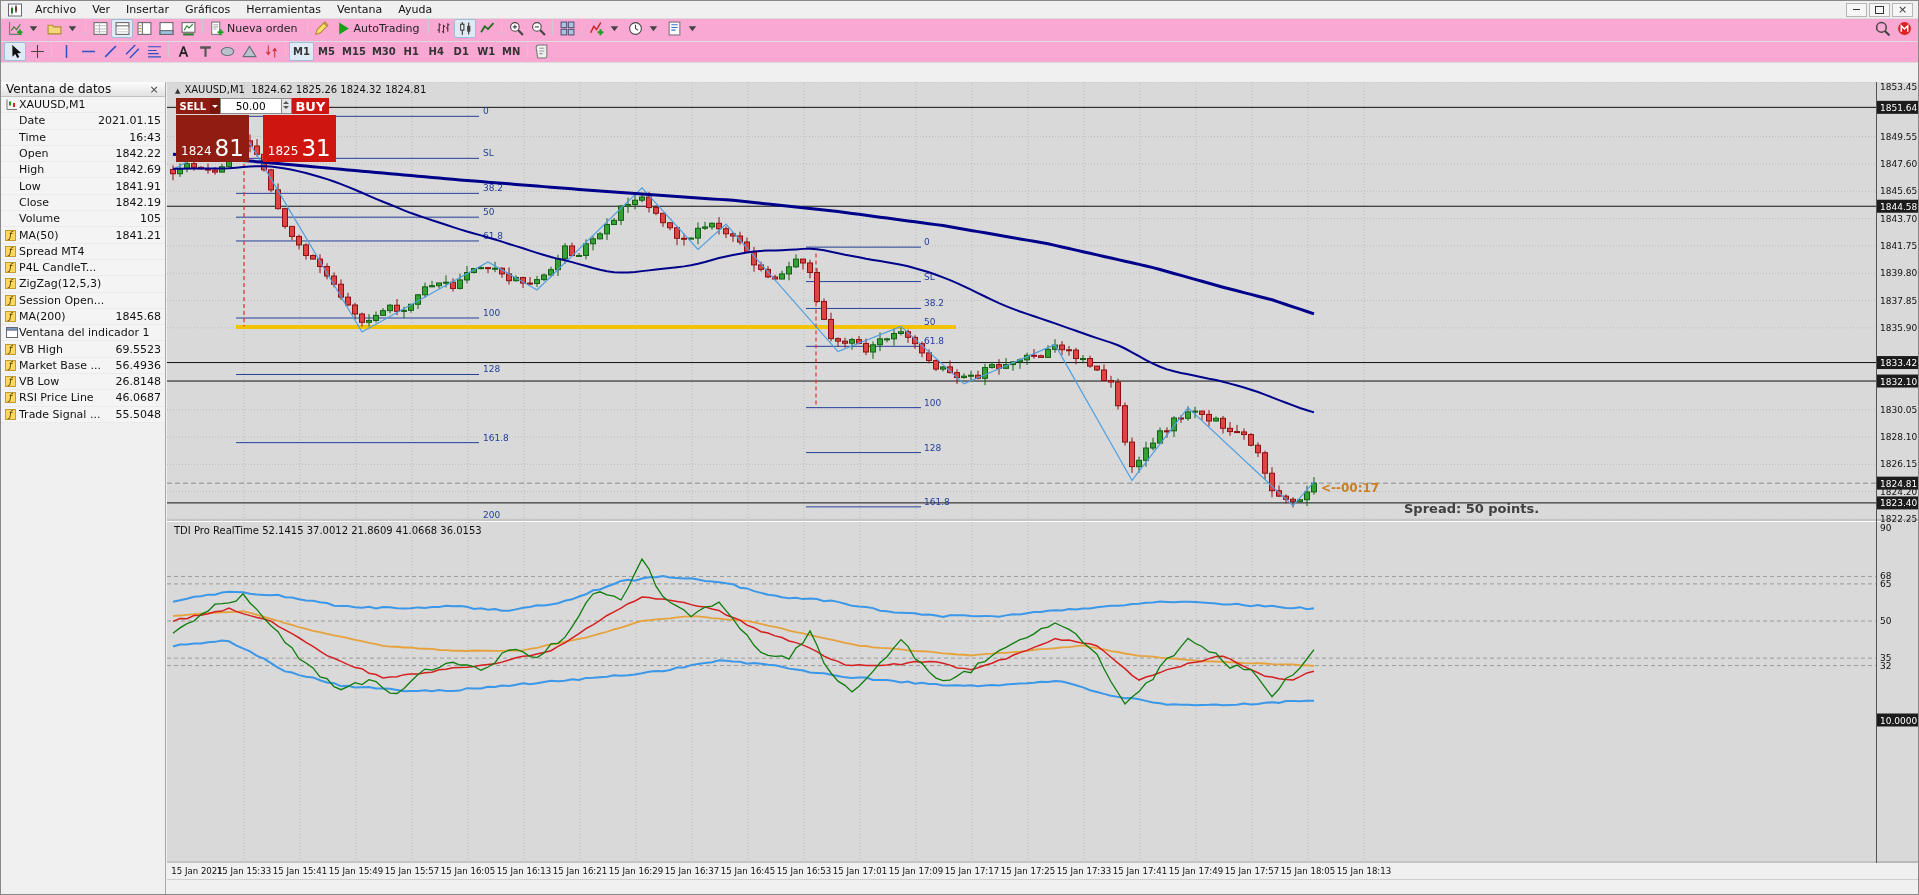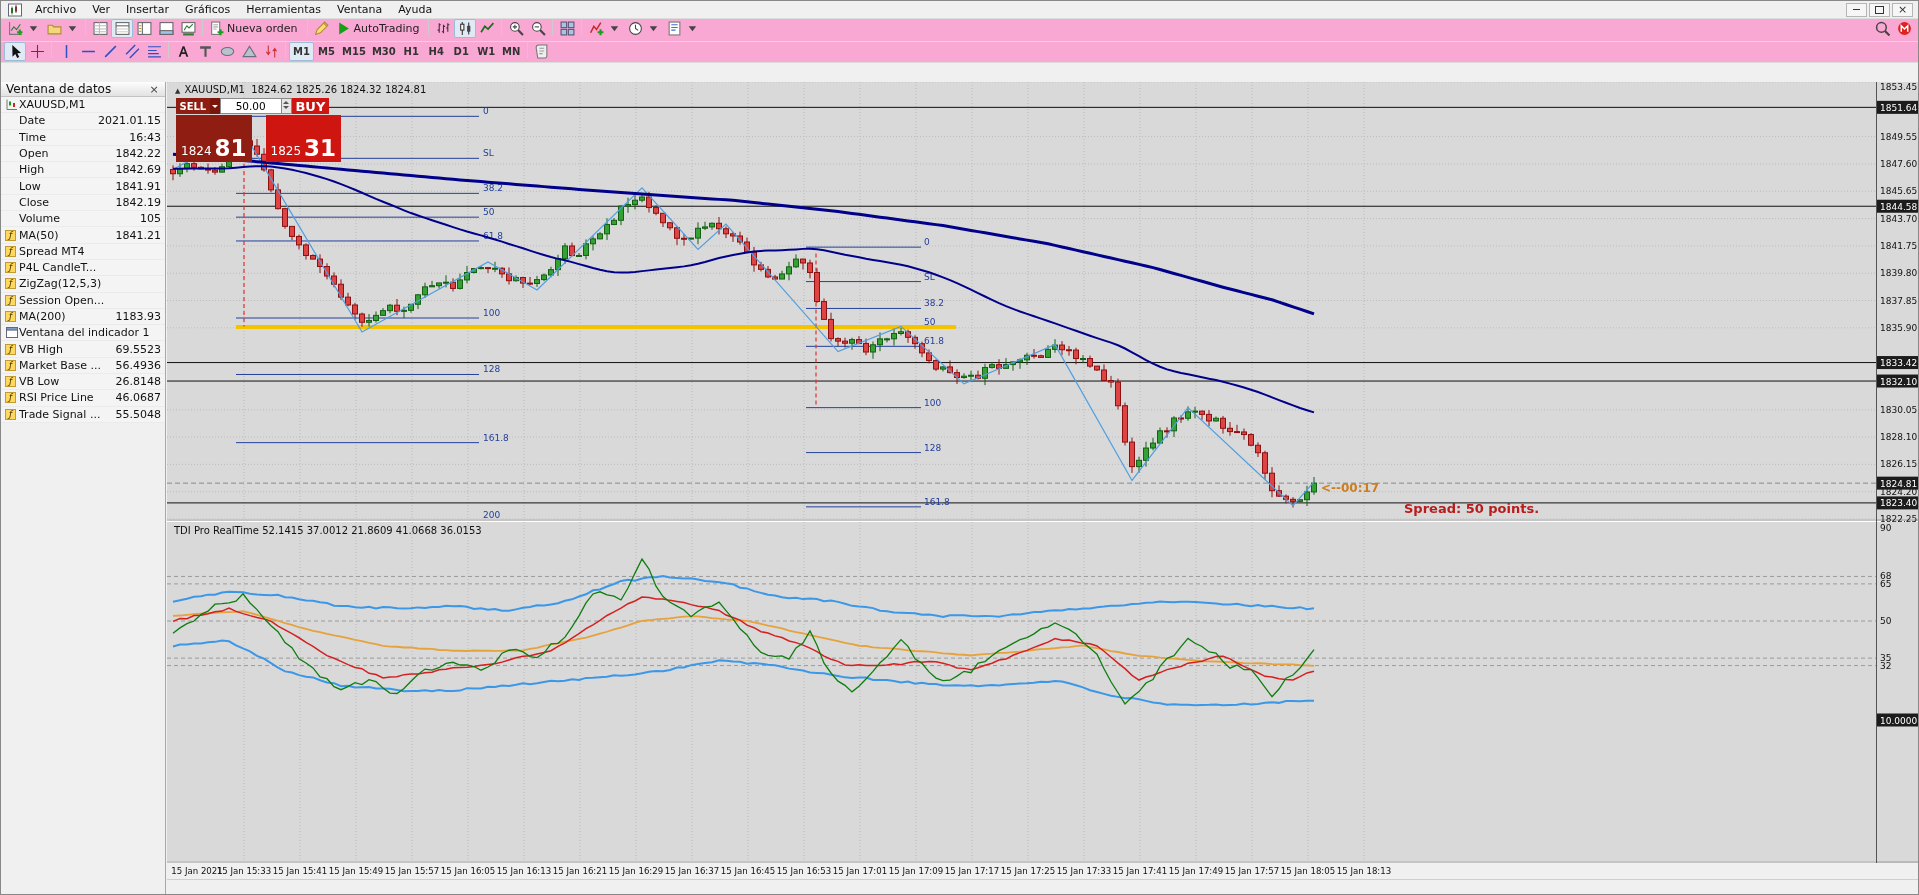--- a/index.html
+++ b/index.html
@@ -49,39 +49,39 @@
 .f-icon{width:11px;height:11px;background:#ffd95e;border:1px solid #c09a33;font-size:9px;line-height:9px;text-align:center;color:#4a3500;font-style:italic}
 .f-icon::before{content:"ƒ"}
 .dw-label{white-space:nowrap;overflow:hidden}
 .dw-value{margin-left:auto;white-space:nowrap;padding-left:4px}
 
 .chartwrap{position:absolute;left:166px;top:81px;width:1753px;height:814px;background:#d9d9d9;overflow:hidden}
 #chart-svg{position:absolute;left:0;top:0}
 .ohlc{position:absolute;left:8px;top:2px;font-size:10px;color:#111;z-index:4;white-space:pre}
 .ohlc-marker{font-size:7px;color:#333;margin-right:4px}
 .countdown{position:absolute;left:1154px;top:399px;font-size:12px;font-weight:bold;color:#cc7d1e;z-index:3;white-space:pre}
-.spreadnote{position:absolute;left:1237px;top:419px;font-size:13px;font-weight:bold;color:#b91c1c;z-index:3;white-space:pre}
+.spreadnote{position:absolute;left:1237px;top:419px;font-size:13px;font-weight:bold;color:#404040;z-index:3;white-space:pre}
 .tdiheader{position:absolute;left:7px;top:443px;font-size:10px;color:#111;z-index:3;white-space:pre}
 
 .widget{position:absolute;left:9px;top:16px;width:153px;z-index:5;user-select:none}
 .w-row1{display:flex;height:16px}
 .w-sell{width:38px;background:#8f1d12;color:#fff;font-size:10px;font-weight:bold;display:flex;align-items:center;justify-content:center}
 .w-sellcaret{width:11px;background:#7a150c;display:flex;align-items:center;justify-content:center}
 .w-sellcaret::before{content:"";border:3px solid transparent;border-top-color:#fff;margin-top:4px}
 .w-lot{width:70px;background:#fff;border:1px solid #8a8a8a;font-size:10.5px;color:#000;display:flex;align-items:center;justify-content:center}
 .w-spin{width:11px;background:#e6e6e6;border:1px solid #8a8a8a;border-left:none;display:flex;flex-direction:column;align-items:center;justify-content:center}
 .w-spin i{display:block;width:0;height:0;border:3px solid transparent}
 .w-spin .up{border-bottom-color:#555;margin-bottom:1px;margin-top:-2px}
 .w-spin .dn{border-top-color:#555;margin-top:1px}
 .w-buy{width:42px;background:#cf1510;color:#fff;font-size:13px;font-weight:bold;display:flex;align-items:center;justify-content:center}
 .w-row2{display:flex;height:47px;margin-top:1px}
 .w-sellprice{width:76px;background:#8f1d12;color:#fff;display:flex;align-items:flex-end;padding:2px 5px}
 .w-buyprice{width:76px;background:#cf1510;color:#fff;display:flex;align-items:flex-end;padding:2px 5px;margin-left:14px}
 .p-base{font-size:12px;margin-right:3px;margin-bottom:2px}
-.p-big{font-size:23px;font-weight:bold;line-height:.95}
+.p-big{font-size:23px;font-weight:normal;line-height:.95}
 </style>
 </head>
 <body>
 
 <div id="app">
 
 
   <div class="menubar">
     <span class="sysicon">
       <svg width="16" height="14" viewBox="0 0 14 14">
@@ -438,21 +438,21 @@
           <span class="dw-icon">
             <span class="f-icon"></span>
           </span>
           <span class="dw-label">Session Open...</span>
         </div>
         <div class="dw-row">
           <span class="dw-icon">
             <span class="f-icon"></span>
           </span>
           <span class="dw-label">MA(200)</span>
-          <span class="dw-value">1183.93</span>
+          <span class="dw-value">1845.68</span>
         </div>
         <div class="dw-row">
           <span class="dw-icon">
             <svg width="15" height="15" viewBox="0 0 14 14">
               <rect x="1.5" y="2" width="11" height="10" fill="#fff" stroke="#667"></rect>
               <rect x="1.5" y="2" width="11" height="2.6" fill="#7a9cc6" stroke="#667"></rect>
             </svg>
           </span>
           <span class="dw-label">Ventana del indicador 1</span>
         </div>

